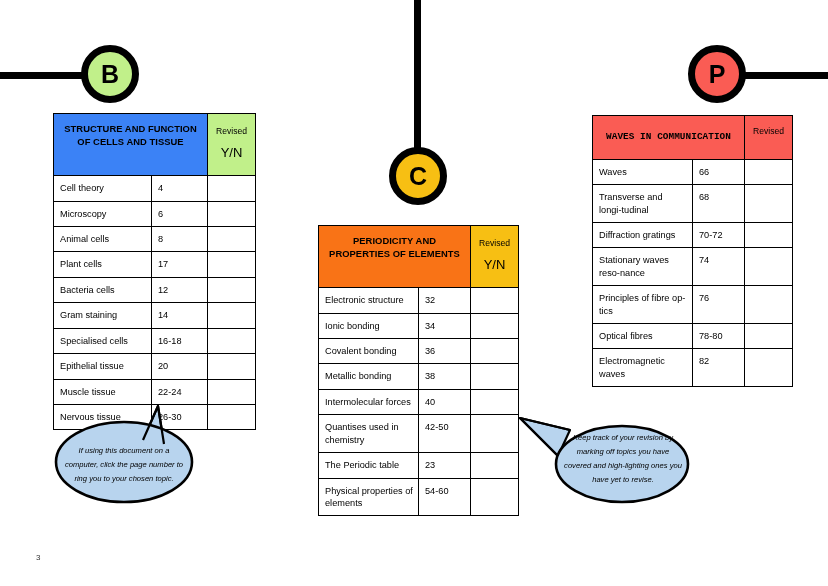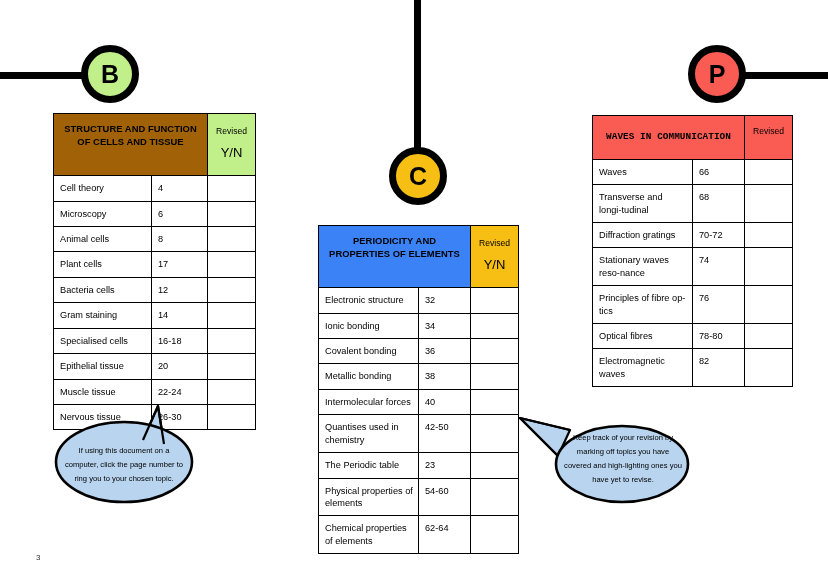--- a/index.html
+++ b/index.html
@@ -82,20 +82,21 @@
     font-size: 13px;
   }
   .topic-table td.topic { }
   .topic-table td.page { }
   .topic-table td.tick { }
 
   
   .bubble-wrap {
     position: absolute;
     z-index: 4;
+    font-style: italic;
   }
   .bubble-wrap svg {
     display: block;
     overflow: visible;
   }
   .bubble-text {
     position: absolute;
     text-align: center;
     font-size: 7.6px;
     line-height: 1.85;
@@ -131,21 +132,21 @@
 </div>
 
 <table class="topic-table" style="left:53px; top:113px; width:202px;">
   <colgroup>
     <col style="width:98px;">
     <col style="width:56px;">
     <col style="width:48px;">
   </colgroup>
   <thead>
     <tr>
-      <th class="title" colspan="2" style="background:#a16207;">STRUCTURE AND FUNCTION OF CELLS AND TISSUE</th>
+      <th class="title" colspan="2" style="background:#3b82f6;">STRUCTURE AND FUNCTION OF CELLS AND TISSUE</th>
       <th class="revised" style="background:#c1f08a;">
         <span>Revised</span>
         <span class="yn">Y/N</span>
       </th>
     </tr>
   </thead>
   <tbody>
     <tr>
       <td class="topic">Cell theory</td>
       <td class="page">4</td>
@@ -200,21 +201,21 @@
 </table>
 
 <table class="topic-table" style="left:318px; top:225px; width:200px;">
   <colgroup>
     <col style="width:100px;">
     <col style="width:52px;">
     <col style="width:48px;">
   </colgroup>
   <thead>
     <tr>
-      <th class="title" colspan="2" style="background:#3b82f6;">PERIODICITY AND PROPERTIES OF ELEMENTS</th>
+      <th class="title" colspan="2" style="background:#f97316;">PERIODICITY AND PROPERTIES OF ELEMENTS</th>
       <th class="revised" style="background:#f7bf13;">
         <span>Revised</span>
         <span class="yn">Y/N</span>
       </th>
     </tr>
   </thead>
   <tbody>
     <tr>
       <td class="topic">Electronic structure</td>
       <td class="page">32</td>
@@ -246,25 +247,20 @@
       <td class="tick"></td>
     </tr>
     <tr>
       <td class="topic">The Periodic table</td>
       <td class="page">23</td>
       <td class="tick"></td>
     </tr>
     <tr>
       <td class="topic">Physical properties of elements</td>
       <td class="page">54-60</td>
-      <td class="tick"></td>
-    </tr>
-    <tr>
-      <td class="topic">Chemical properties of elements</td>
-      <td class="page">62-64</td>
       <td class="tick"></td>
     </tr>
   </tbody>
 </table>
 
 <table class="topic-table" style="left:592px; top:115px; width:200px;">
   <colgroup>
     <col style="width:100px;">
     <col style="width:52px;">
     <col style="width:48px;">

